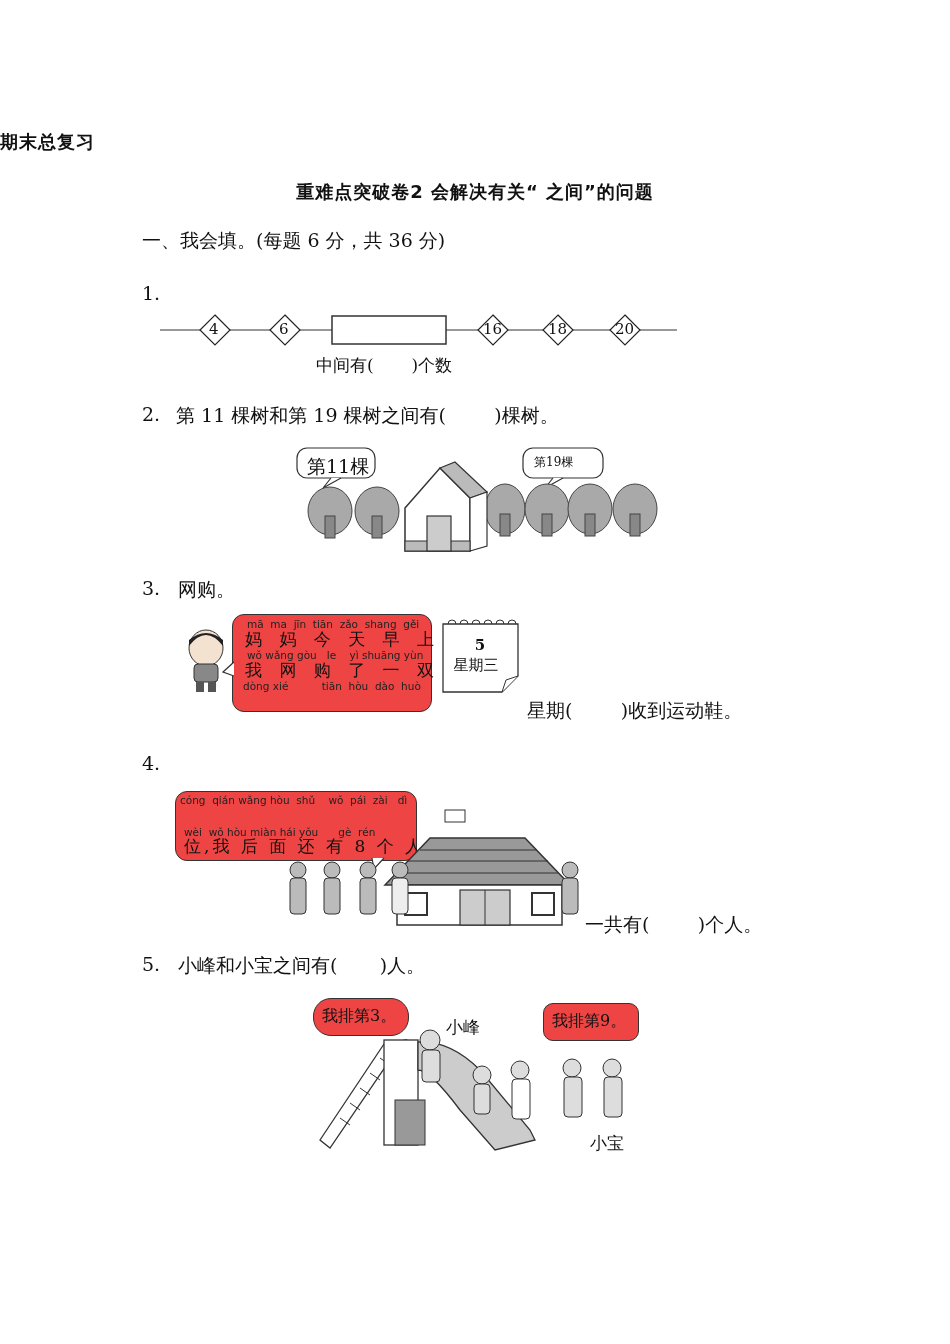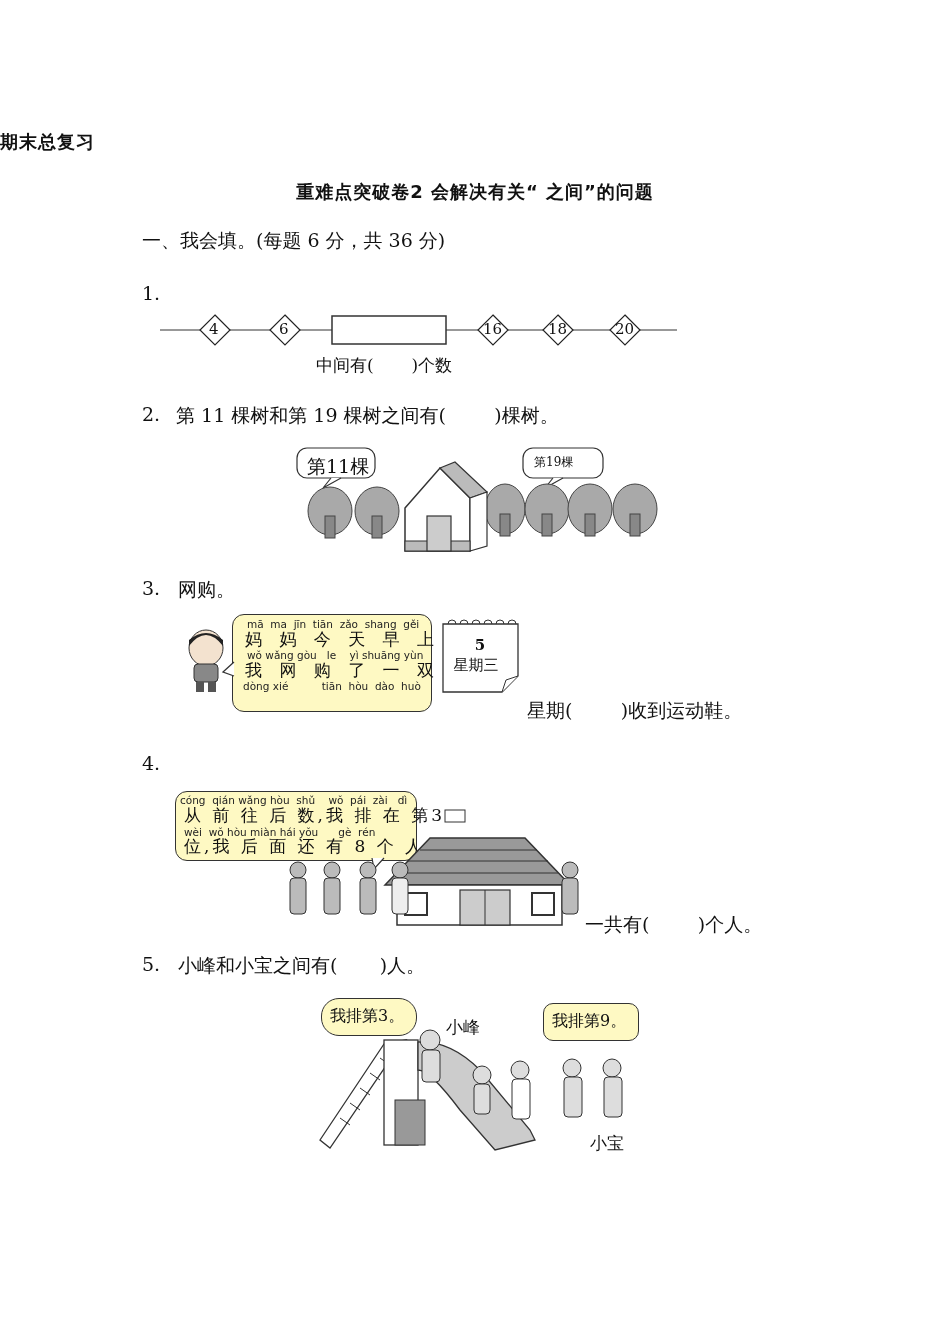--- a/index.html
+++ b/index.html
@@ -6,21 +6,21 @@
   body { width:950px; height:1344px; position:relative; overflow:hidden;
          font-family:"DejaVu Serif","Liberation Serif",serif; color:#111; }
   .abs { position:absolute; }
   .title1 { left:0; width:950px; top:130px; font-size:18px; font-weight:bold;
             font-family:"DejaVu Sans","Liberation Sans",sans-serif; letter-spacing:1px; }
   .title2 { left:0; width:950px; top:180px; text-align:center; font-size:18px; font-weight:bold;
             font-family:"DejaVu Sans","Liberation Sans",sans-serif; letter-spacing:1px; }
   .q { font-size:19px; white-space:pre; }
   .sec { left:142px; top:228px; }
   .small { font-size:17px; white-space:pre; }
-  .bubble { border:1.5px solid #333; border-radius:12px; background:#fef9c3; }
+  .bubble { border:1.5px solid #333; border-radius:12px; background:#ef4444; }
   .pinyin { font-family:"DejaVu Sans","Liberation Sans",sans-serif; font-size:10.5px; color:#222; white-space:pre; line-height:11px; }
   .hanzi { font-size:17px; letter-spacing:6px; white-space:pre; line-height:20px; }
   svg { position:absolute; overflow:visible; }
 </style>
 </head>
 <body>
 
 <div class="abs title1">期末总复习</div>
 <div class="abs title2">重难点突破卷2  会解决有关“ 之间”的问题</div>
 
@@ -118,21 +118,20 @@
     </g>
   </svg>
   <div class="abs" style="left:0; width:76px; top:18px; text-align:center; font-size:15px; font-weight:bold;">5</div>
   <div class="abs" style="left:0; width:68px; top:38px; text-align:center; font-size:15px;">星期三</div>
 </div>
 <div class="abs q" style="left:527px; top:698px;">星期(        )收到运动鞋。</div>
 
 <div class="abs q" style="left:142px; top:752px;">4.</div>
 <div class="abs bubble" style="left:175px; top:791px; width:240px; height:68px;">
   <div class="abs pinyin" style="left:4px; top:3px;">cóng  qián wǎng hòu  shǔ    wǒ  pái  zài   dì</div>
-  <div class="abs hanzi" style="left:8px; top:13px; letter-spacing:3px;">从 前 往 后 数,我 排 在 第3</div>
   <div class="abs pinyin" style="left:8px; top:35px;">wèi  wǒ hòu miàn hái yǒu      gè  rén</div>
   <div class="abs hanzi" style="left:8px; top:44px; letter-spacing:3px;">位,我 后 面 还 有 8 个 人。</div>
 </div>
 <svg style="left:370px; top:857px;" width="20" height="14">
   <path d="M2,1 L4,12 L14,1" fill="#fff" stroke="#333" stroke-width="1.2"></path>
 </svg>
 <svg style="left:280px; top:810px;" width="310" height="120">
 
   <rect x="165" y="0" width="20" height="12" fill="#fff" stroke="#333"></rect>
   <polygon points="150,28 245,28 290,75 105,75" fill="#999" stroke="#333" stroke-width="1.5"></polygon>
@@ -157,21 +156,21 @@
     <circle cx="120" cy="60" r="8"></circle>
       <rect x="112" y="68" width="16" height="36" rx="4" fill="#eee"></rect>
     <circle cx="290" cy="60" r="8"></circle>
       <rect x="282" y="68" width="16" height="36" rx="4"></rect>
   </g>
 </svg>
 <div class="abs q" style="left:585px; top:912px;">一共有(        )个人。</div>
 
 <div class="abs q" style="left:142px; top:953px;">5.</div>
 <div class="abs q" style="left:178px; top:953px;">小峰和小宝之间有(       )人。</div>
-<div class="abs bubble" style="left:321px; top:998px; width:94px; height:36px; border-radius:18px;">
+<div class="abs bubble" style="left:313px; top:998px; width:94px; height:36px; border-radius:18px;">
   <div class="abs small" style="left:8px; top:7px; font-size:16px;">我排第3。</div>
 </div>
 <div class="abs bubble" style="left:543px; top:1003px; width:94px; height:36px; border-radius:10px;">
   <div class="abs small" style="left:8px; top:7px; font-size:16px;">我排第9。</div>
 </div>
 <div class="abs small" style="left:446px; top:1016px;">小峰</div>
 <div class="abs small" style="left:590px; top:1132px;">小宝</div>
 <svg style="left:320px; top:1030px;" width="330" height="135">
   <path d="M86,10 L64,14 L0,110 L10,118 L70,30 Z" fill="#fff" stroke="#333" stroke-width="1.3"></path>
   <g stroke="#333" stroke-width="1">

